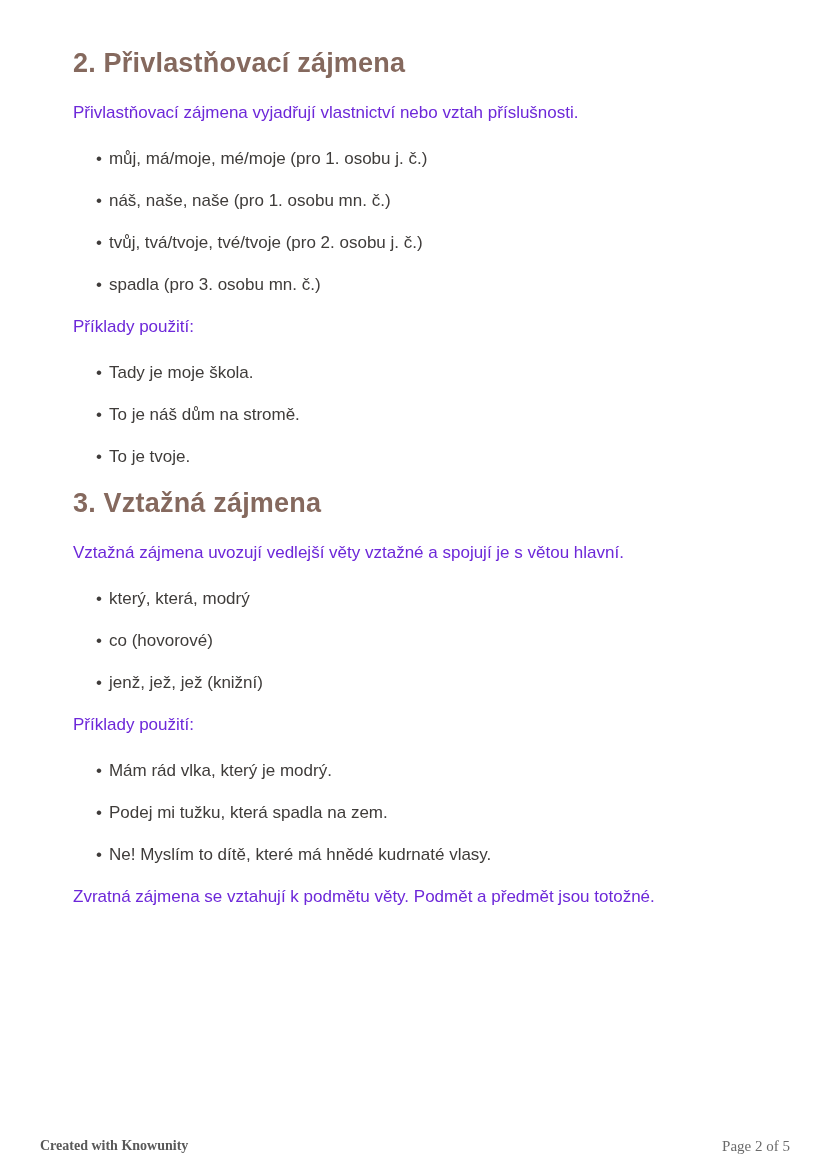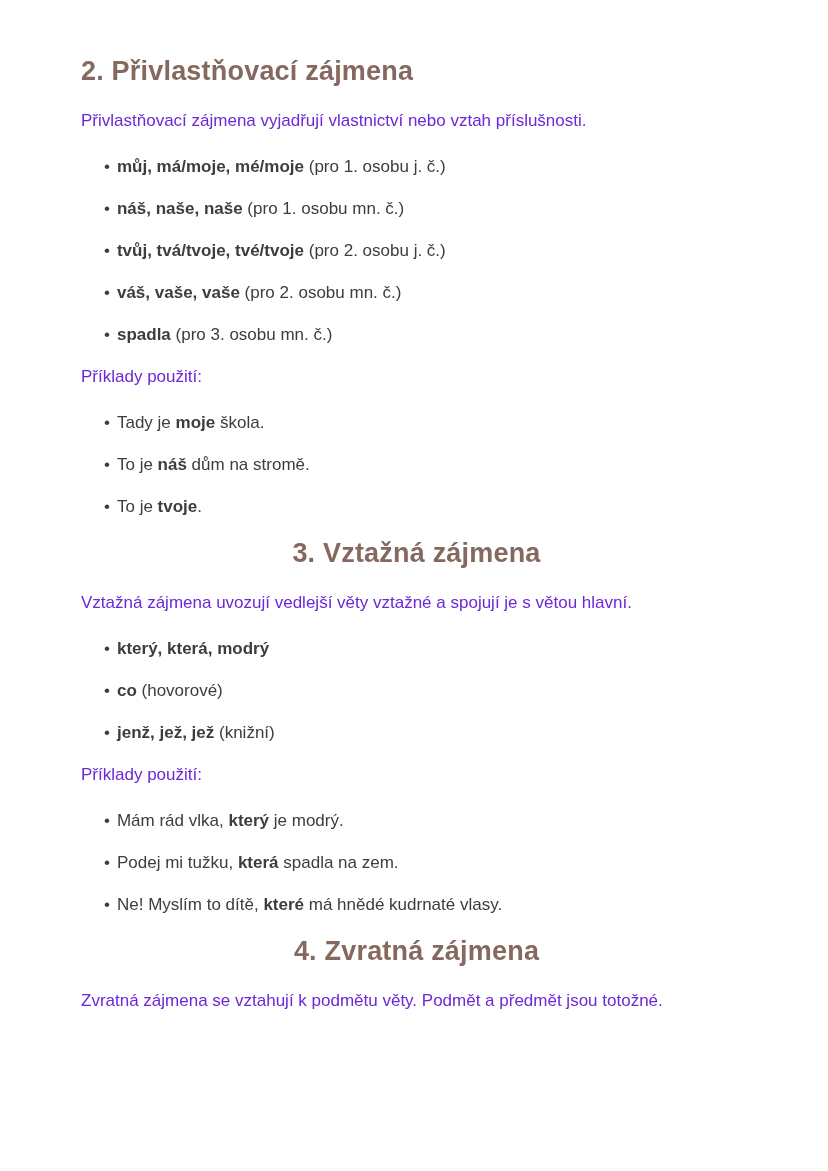--- a/index.html
+++ b/index.html
@@ -5,30 +5,30 @@
   html,body{margin:0;padding:0;}
   body{
     width:828px;height:1171px;
     background:#ffffff;
     font-family:"Liberation Sans",sans-serif;
     color:#3f3c3a;
     position:relative;
     overflow:hidden;
   }
   .content{padding:40px 60px 0 65px;}
-  section{margin:16px;}
+  section{margin:8px;}
   h2{
     font-size:27px;
     font-weight:700;
     color:#85695e;
     margin:0 0 24px 0;
     line-height:30px;
     letter-spacing:0.2px;
   }
-  .content section:not(:first-child) h2{margin-top:8px;text-align:center;}
+  .content section:not(:first-child) h2{margin-top:8px;}
   .intro,.label{
     font-size:17px;
     line-height:22px;
     margin:0 0 24px 0;
     color:#6d28d9;
   }
   ul.blist{
     list-style:none;
     margin:0;
     padding:0 0 0 23px;
@@ -36,21 +36,21 @@
   ul.blist li{
     font-size:17px;
     line-height:22px;
     margin:0 0 20px 0;
   }
   .marker{
     display:inline-block;
     margin-right:7px;
     color:#3f3c3a;
   }
-  .b{font-weight:700;}
+  .b{font-weight:400;}
   .page-footer{
     position:absolute;
     top:1138px;
     left:40px;
     right:38px;
     display:flex;
     justify-content:space-between;
     align-items:flex-start;
     font-family:"Liberation Serif",serif;
   }
@@ -71,21 +71,20 @@
 <div class="page">
   <main class="content">
 
     <section>
       <h2>2. Přivlastňovací zájmena</h2>
       <p class="intro">Přivlastňovací zájmena vyjadřují vlastnictví nebo vztah příslušnosti.</p>
       <ul class="blist">
         <li><span class="marker">•</span><span class="b">můj, má/moje, mé/moje</span><span> (pro 1. osobu j. č.)</span></li>
         <li><span class="marker">•</span><span class="b">náš, naše, naše</span><span> (pro 1. osobu mn. č.)</span></li>
         <li><span class="marker">•</span><span class="b">tvůj, tvá/tvoje, tvé/tvoje</span><span> (pro 2. osobu j. č.)</span></li>
-        <li><span class="marker">•</span><span class="b">váš, vaše, vaše</span><span> (pro 2. osobu mn. č.)</span></li>
         <li><span class="marker">•</span><span class="b">spadla</span><span> (pro 3. osobu mn. č.)</span></li>
       </ul>
       <p class="label">Příklady použití:</p>
       <ul class="blist">
         <li><span class="marker">•</span><span>Tady je </span><span class="b">moje</span><span> škola.</span></li>
         <li><span class="marker">•</span><span>To je </span><span class="b">náš</span><span> dům na stromě.</span></li>
         <li><span class="marker">•</span><span>To je </span><span class="b">tvoje</span><span>.</span></li>
       </ul>
     </section>
 
@@ -99,19 +98,22 @@
       </ul>
       <p class="label">Příklady použití:</p>
       <ul class="blist">
         <li><span class="marker">•</span><span>Mám rád vlka, </span><span class="b">který</span><span> je modrý.</span></li>
         <li><span class="marker">•</span><span>Podej mi tužku, </span><span class="b">která</span><span> spadla na zem.</span></li>
         <li><span class="marker">•</span><span>Ne! Myslím to dítě, </span><span class="b">které</span><span> má hnědé kudrnaté vlasy.</span></li>
       </ul>
     </section>
 
     <section>
-      <h2>4. Zvratná zájmena</h2>
       <p class="intro">Zvratná zájmena se vztahují k podmětu věty. Podmět a předmět jsou totožné.</p>
     </section>
 
   </main>
 
+  <div class="page-footer">
+    <span class="footer-credit">Created with Knowunity</span>
+    <span class="footer-page">Page 2 of 5</span>
+  </div>
 </div>
 
 </body></html>

